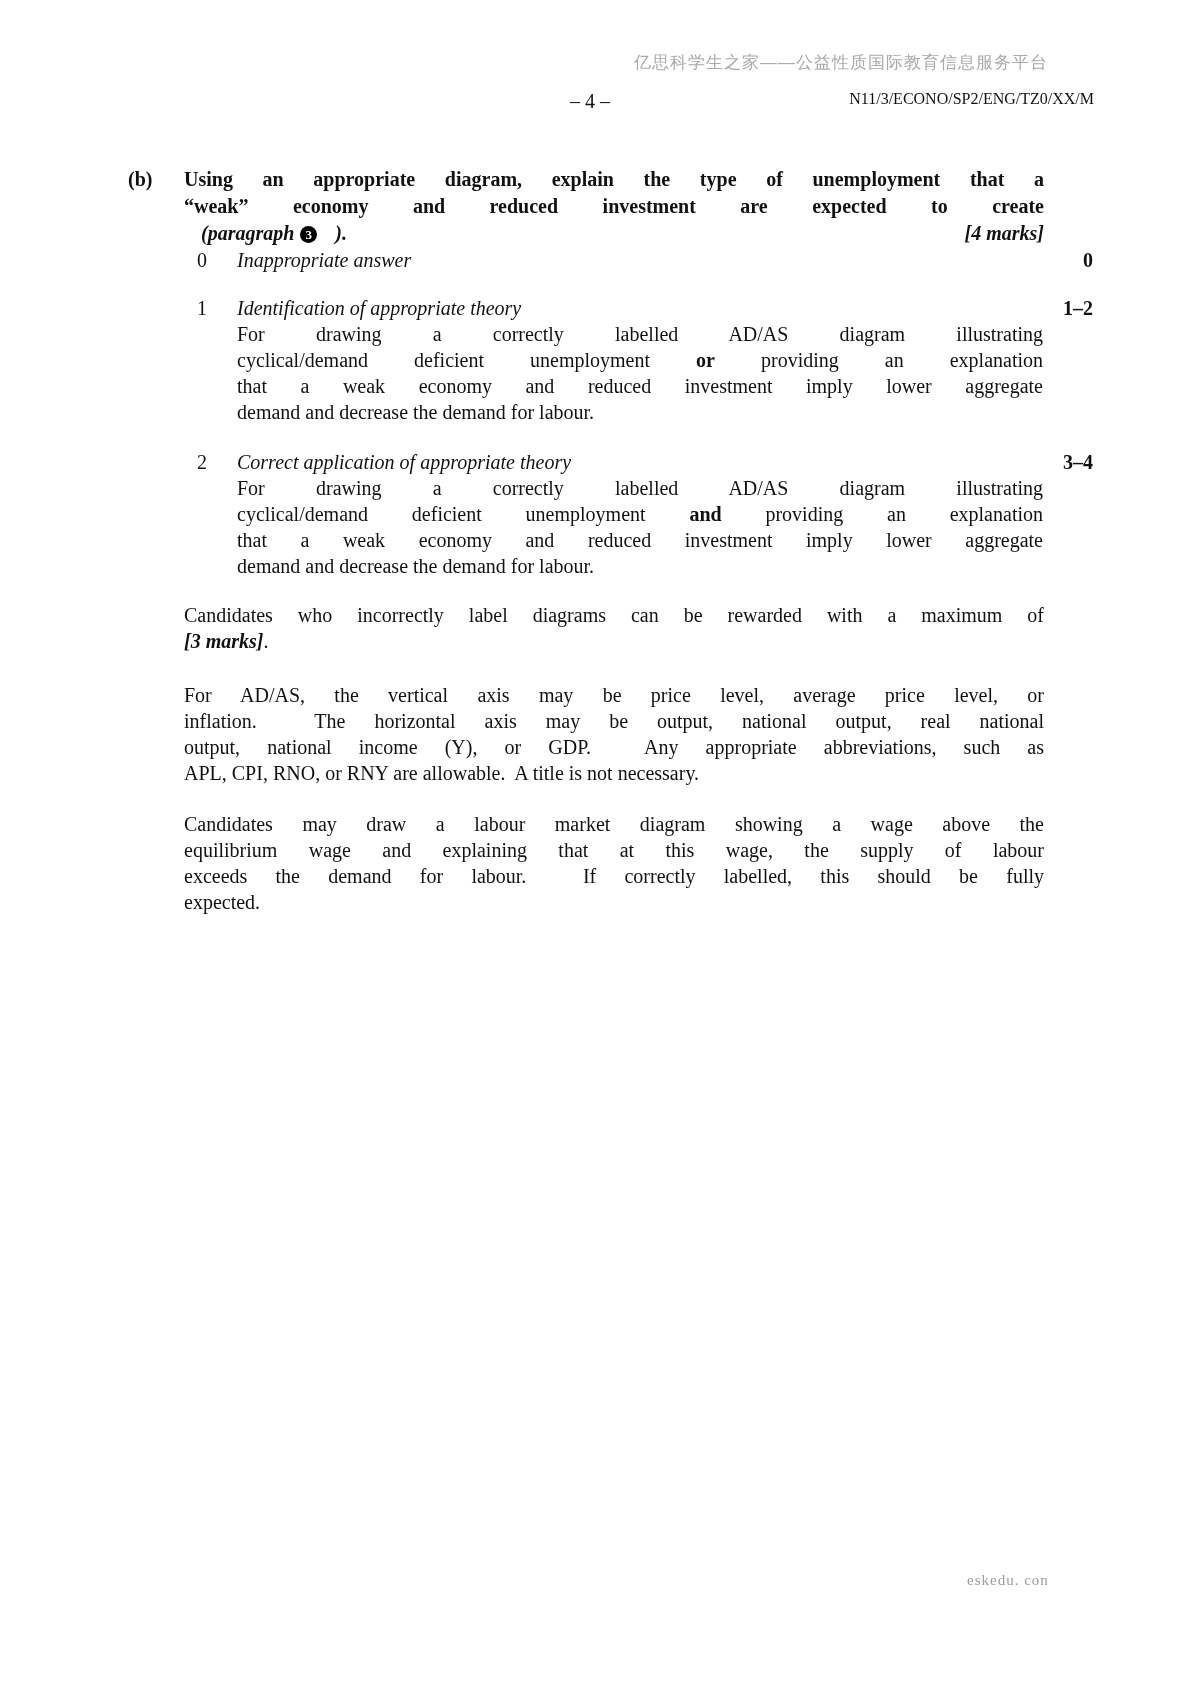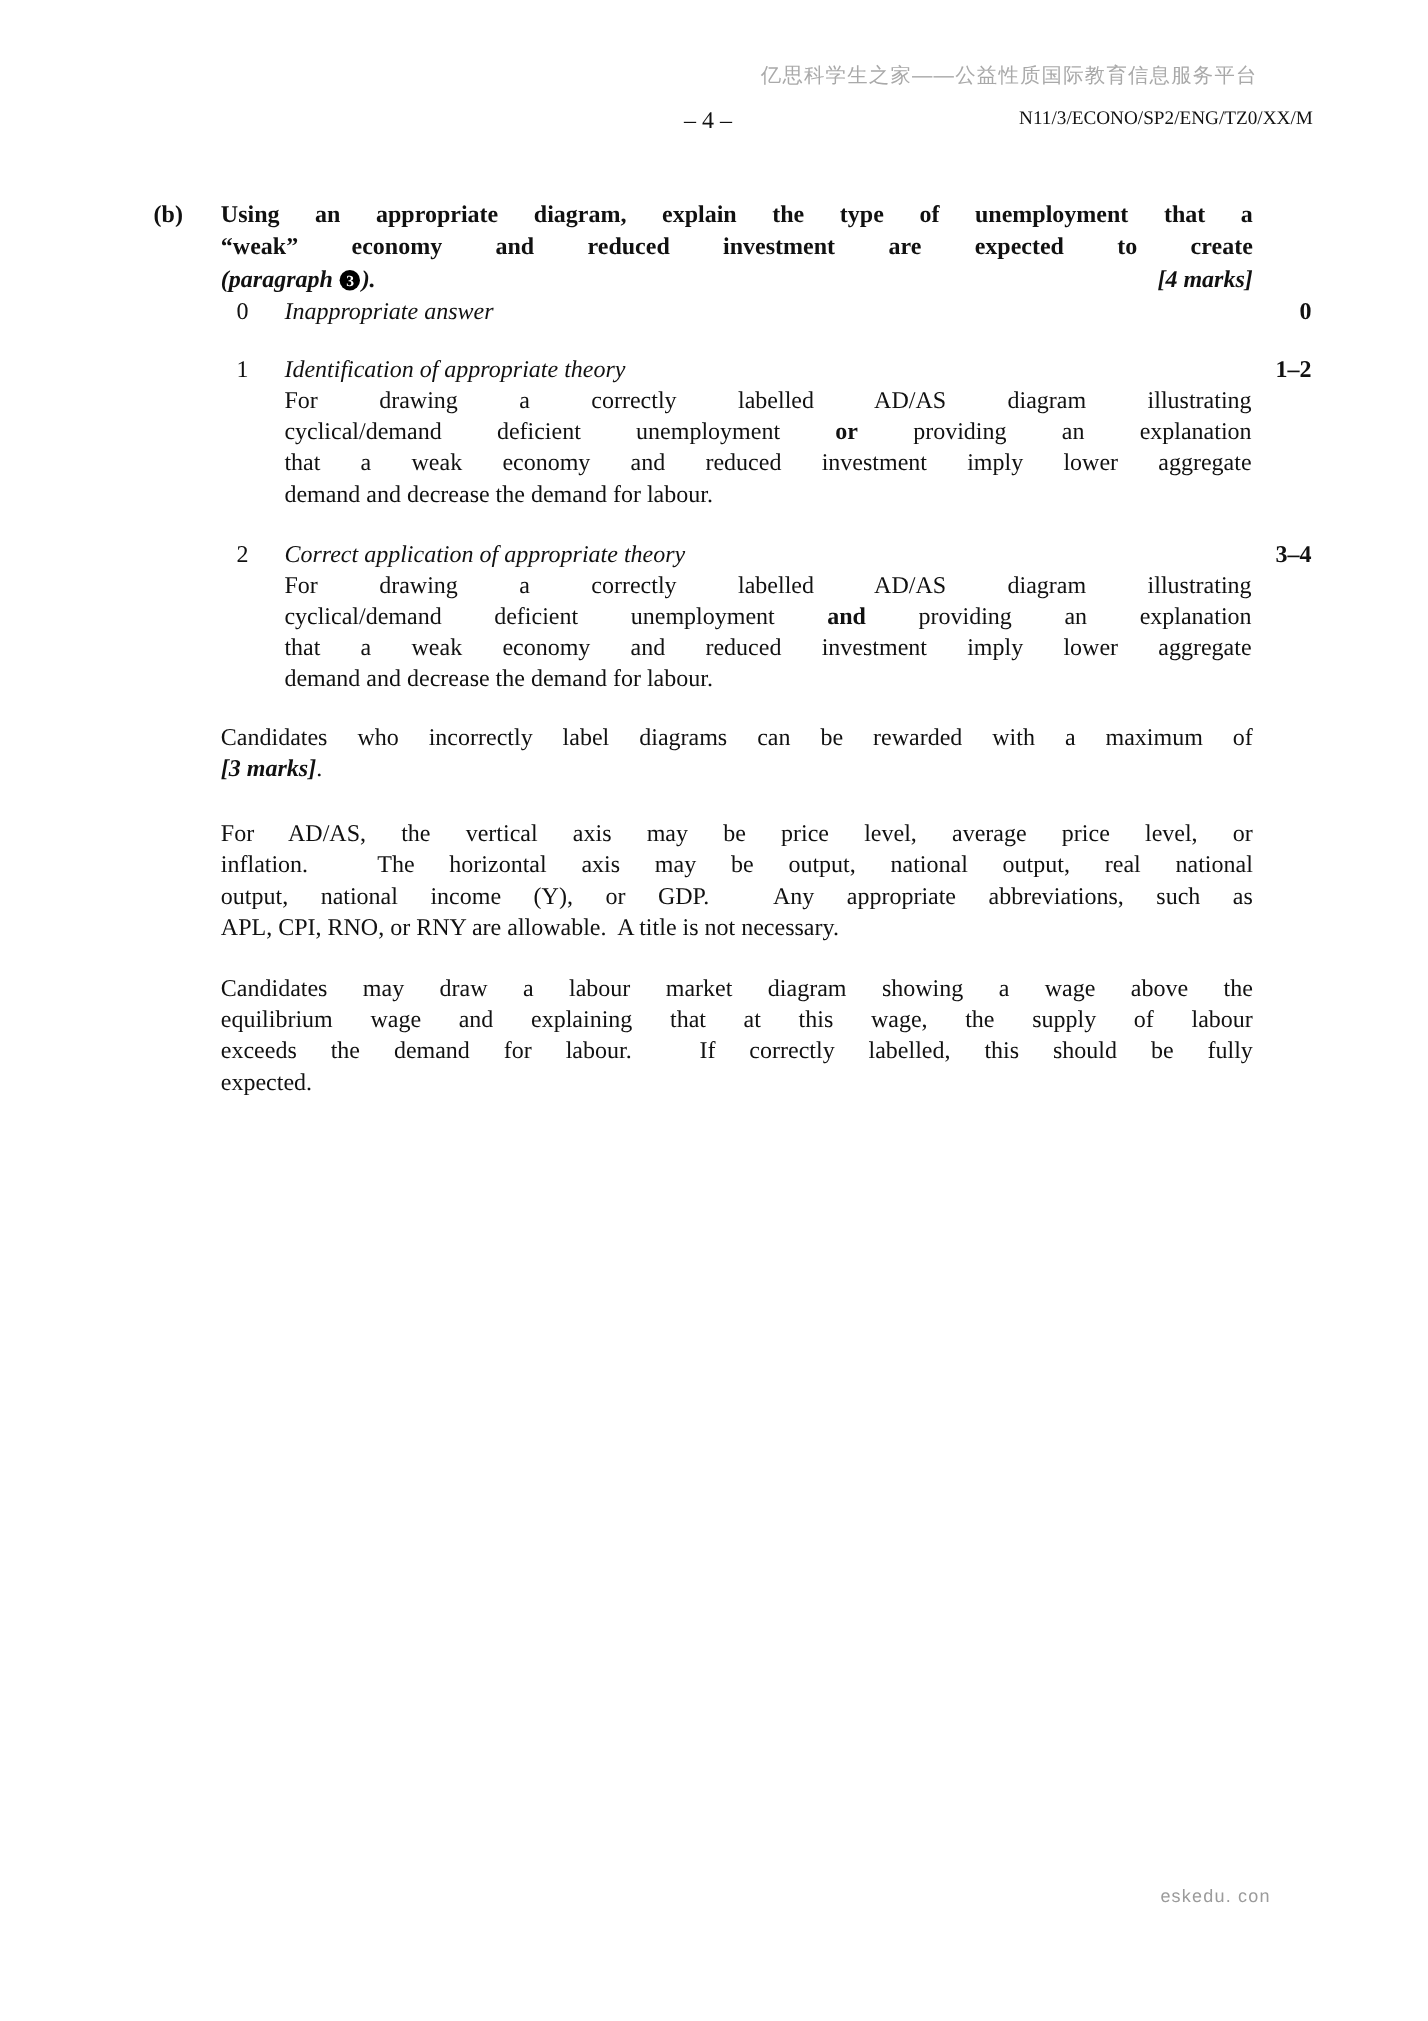--- a/index.html
+++ b/index.html
@@ -49,21 +49,21 @@
   .lline{text-align:left;}
   
   .question{position:relative;line-height:27px;}
   .q-label{
     position:absolute;
     left:-56px;
     top:0;
     font-weight:bold;
   }
   .q-text{font-weight:bold;}
-  .q-ital{font-style:italic;}
+  .q-ital{font-style:italic;margin-left:17px;}
   .badge3{
     display:inline-block;
     width:17px;height:17px;
     border-radius:50%;
     background:#000;color:#fff;
     font-size:13px;line-height:17px;
     text-align:center;
     font-style:normal;font-weight:bold;
     vertical-align:1px;
     margin:0 1px;
@@ -89,21 +89,21 @@
   
   .note1{margin-top:23px;}
   .note2{margin-top:28px;}
   .note3{margin-top:25px;}
   .bi{font-weight:bold;font-style:italic;}
   
   .wm-bottom{
     position:absolute;
     top:1572px;
     left:967px;
-    font-family:Liberation Sans, sans-serif;
+    font-family:Liberation Serif, serif;
     font-size:15px;
     letter-spacing:1px;
     color:#9b9b9b;
   }
 </style>
 </head>
 <body>
 
 <div class="page">
 

